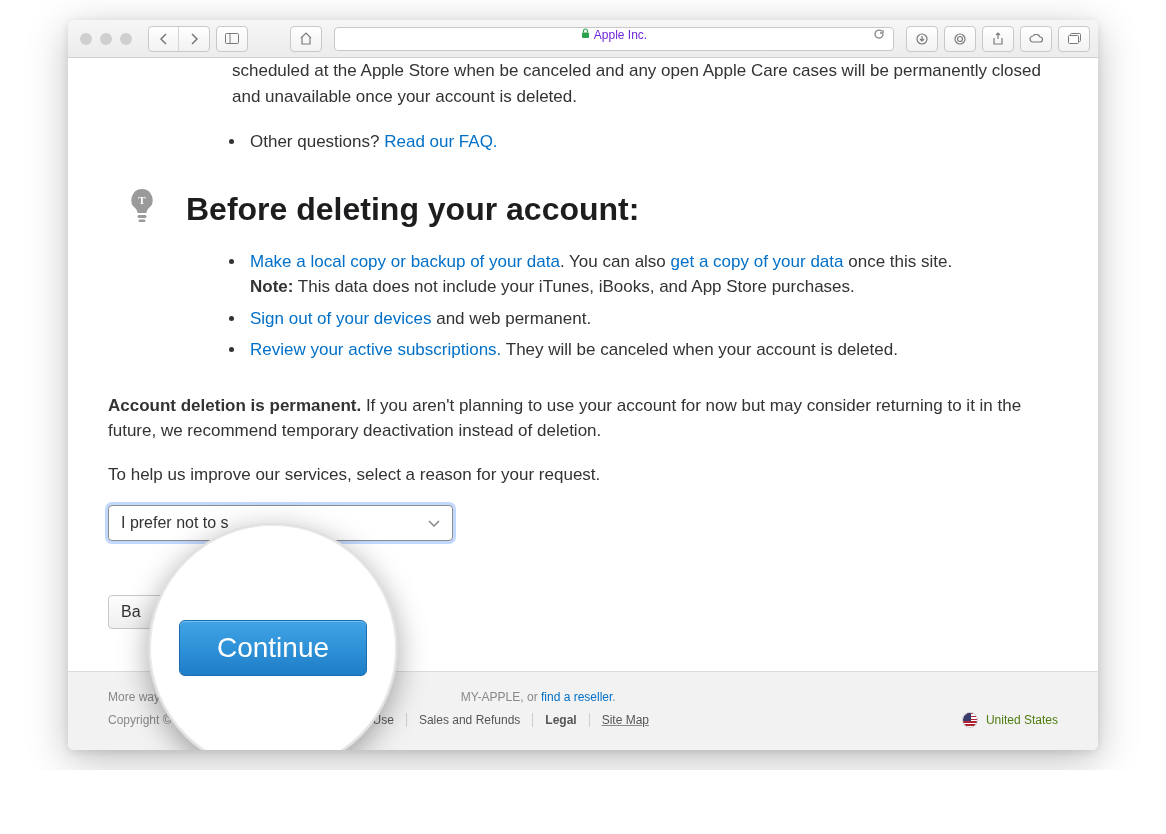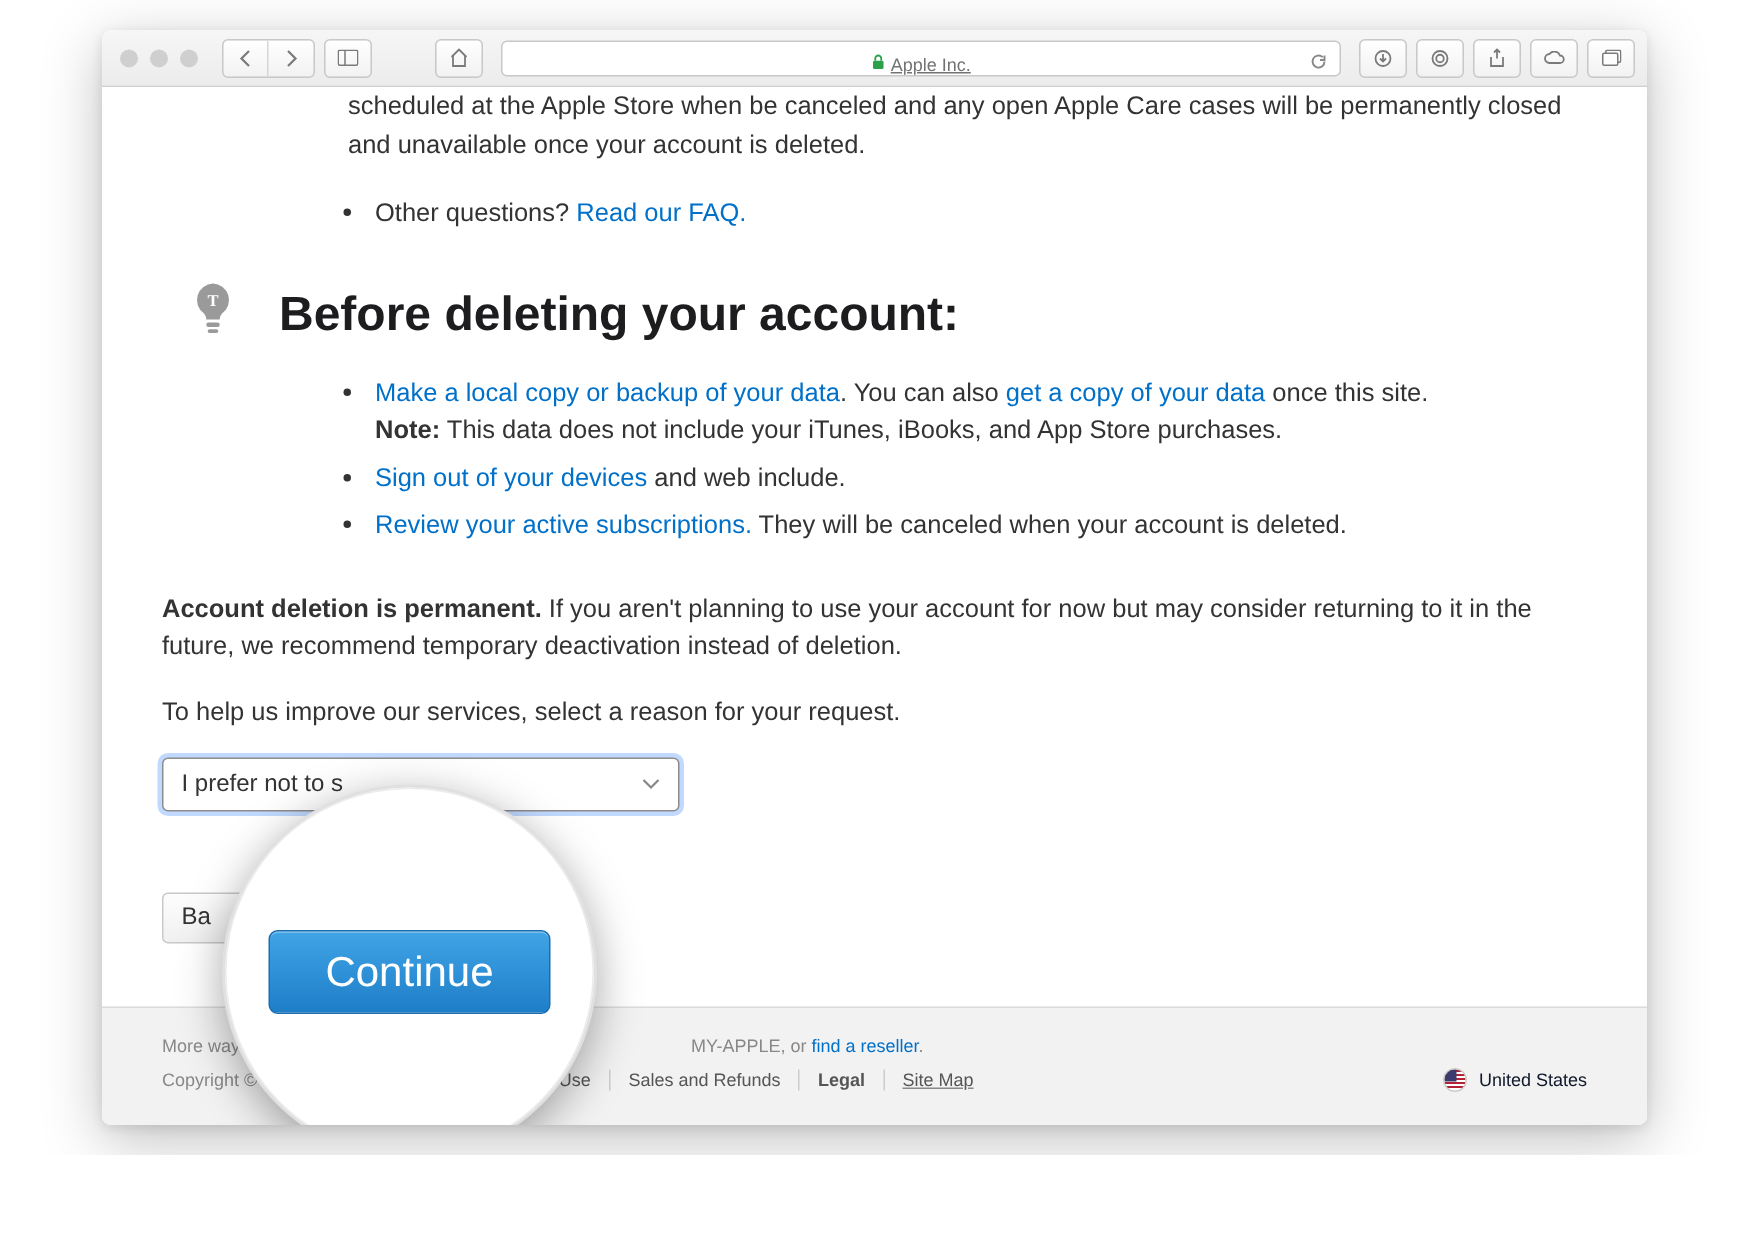--- a/index.html
+++ b/index.html
@@ -52,27 +52,26 @@
     }
     .tool-btn:last-child { border-right: none; }
     .tool-btn svg { fill: #7a7a7a; }
     .address {
       flex: 1;
       height: 24px;
       border: 1px solid #c8c8c8;
       border-radius: 4px;
       background: #fff;
       display: flex;
-      align-items: flex-end;
+      align-items: flex-start;
       justify-content: center;
       font-size: 12px;
-      color: #737373;
+      color: #6d28d9;
       position: relative;
       margin: 0 6px;
-      text-decoration: underline;
     }
     .address .lock { margin-right: 4px; }
     .address .reload { position: absolute; right: 8px; color: #888; }
     .right-buttons { display: flex; gap: 6px; }
     .new-tab {
       position: absolute;
       right: 0; top: 38px;
       width: 20px; height: 20px;
       background: #e9e9e9;
       border-left: 1px solid #d0d0d0;
@@ -164,21 +163,21 @@
     .footer-bottom {
       display: flex;
       align-items: center;
       justify-content: space-between;
     }
     .footer-links { display: flex; align-items: center; gap: 0;}
     .footer-links span { padding: 0 12px; border-right: 1px solid #ccc; }
     .footer-links span:first-child { padding-left: 0; border-right: none; padding-right: 30px;}
     .footer-links span:last-child { border-right: none; text-decoration: underline; }
     .footer a { color: #0070c9; text-decoration: none; }
-    .country { display: flex; align-items: center; gap: 8px; color: #0f172a;}
+    .country { display: flex; align-items: center; gap: 8px; color: #4d7c0f;}
     .flag {
       width: 16px; height: 16px; border-radius: 50%;
       background: linear-gradient(to bottom,
         #b22234 0%, #b22234 10%, #fff 10%, #fff 20%,
         #b22234 20%, #b22234 30%, #fff 30%, #fff 40%,
         #b22234 40%, #b22234 50%, #fff 50%, #fff 60%,
         #b22234 60%, #b22234 70%, #fff 70%, #fff 80%,
         #b22234 80%, #b22234 90%, #fff 90%, #fff 100%);
       position: relative;
       border: 1px solid #ccc;
@@ -337,21 +336,21 @@
         </div>
         <h2>Before deleting your account:</h2>
       </div>
 
       <ul class="bullets indent2">
         <li>
           <a href="#" class="link">Make a local copy or backup of your data</a><span>. You can also </span><a href="#" class="link">get a copy of your data</a><span> once this site.</span><br>
           <strong>Note:</strong><span> This data does not include your iTunes, iBooks, and App Store purchases.</span>
         </li>
         <li>
-          <a href="#" class="link">Sign out of your devices</a><span> and web include.</span>
+          <a href="#" class="link">Sign out of your devices</a><span> and web permanent.</span>
         </li>
         <li>
           <a href="#" class="link">Review your active subscriptions.</a><span> They will be canceled when your account is deleted.</span>
         </li>
       </ul>
 
       <p class="permanence">
         <strong>Account deletion is permanent.</strong><span> If you aren't planning to use your account for now but may consider returning to it in the future, we recommend temporary deactivation instead of deletion.</span>
       </p>
 

